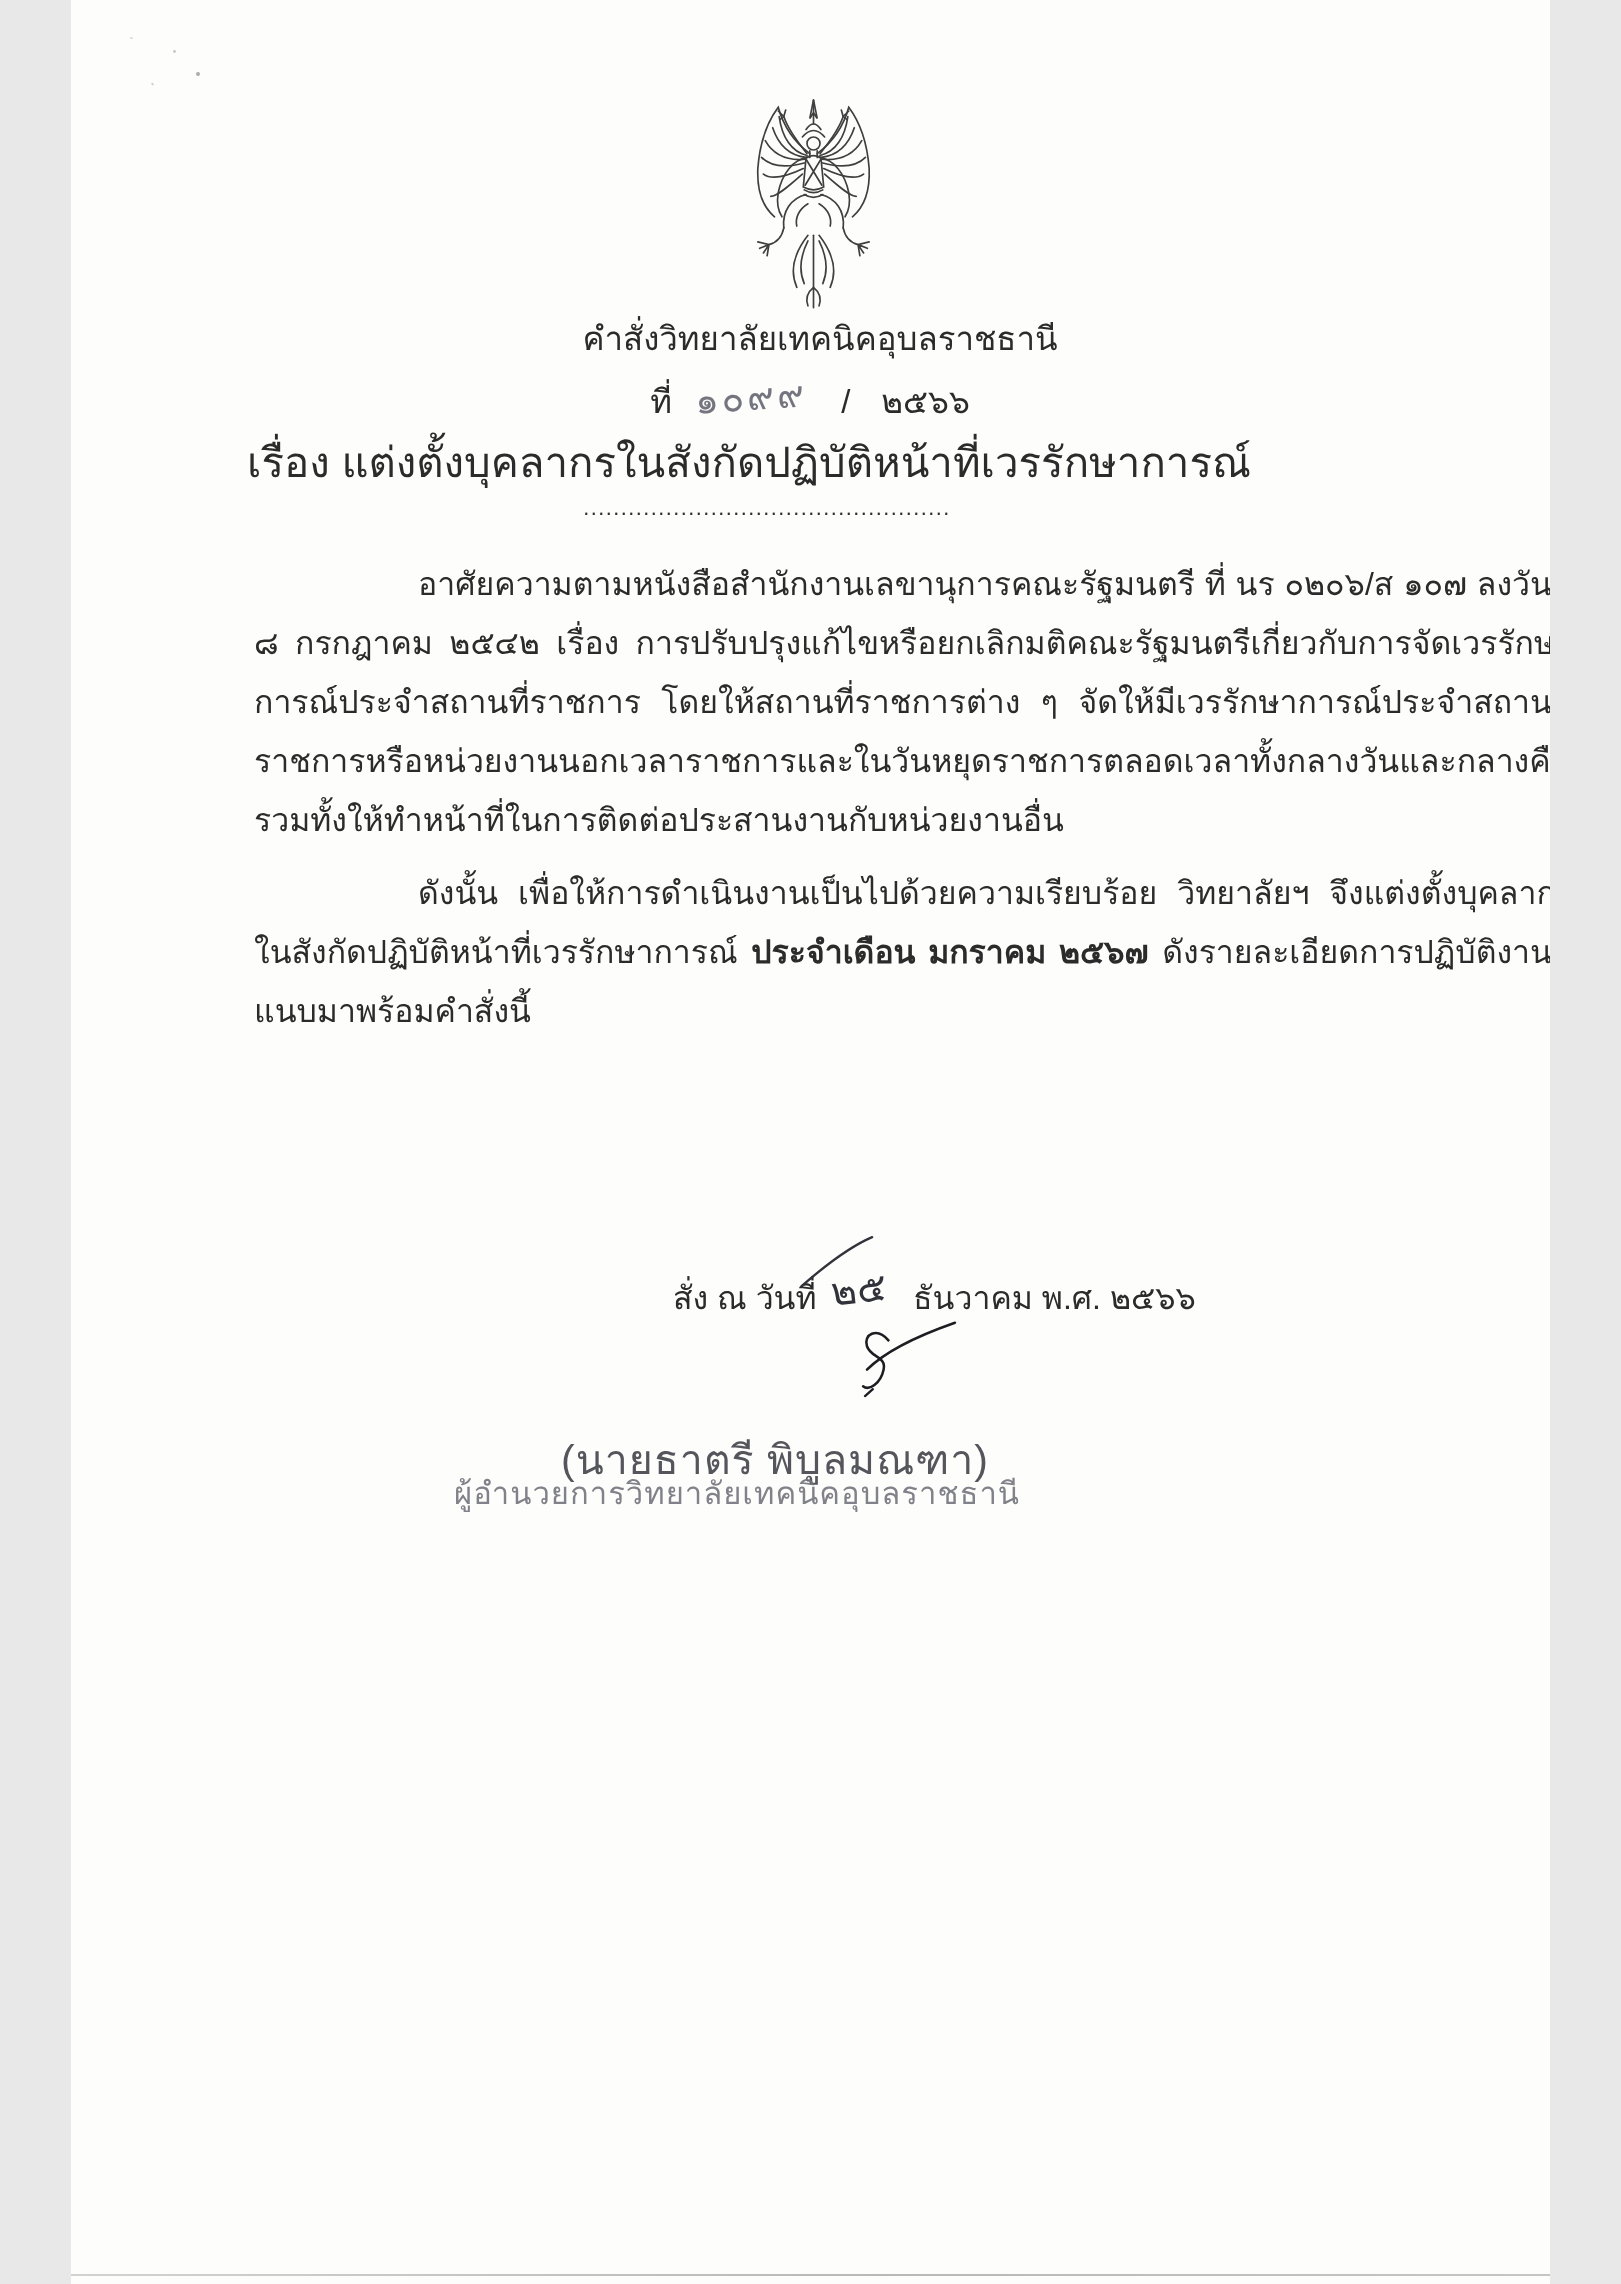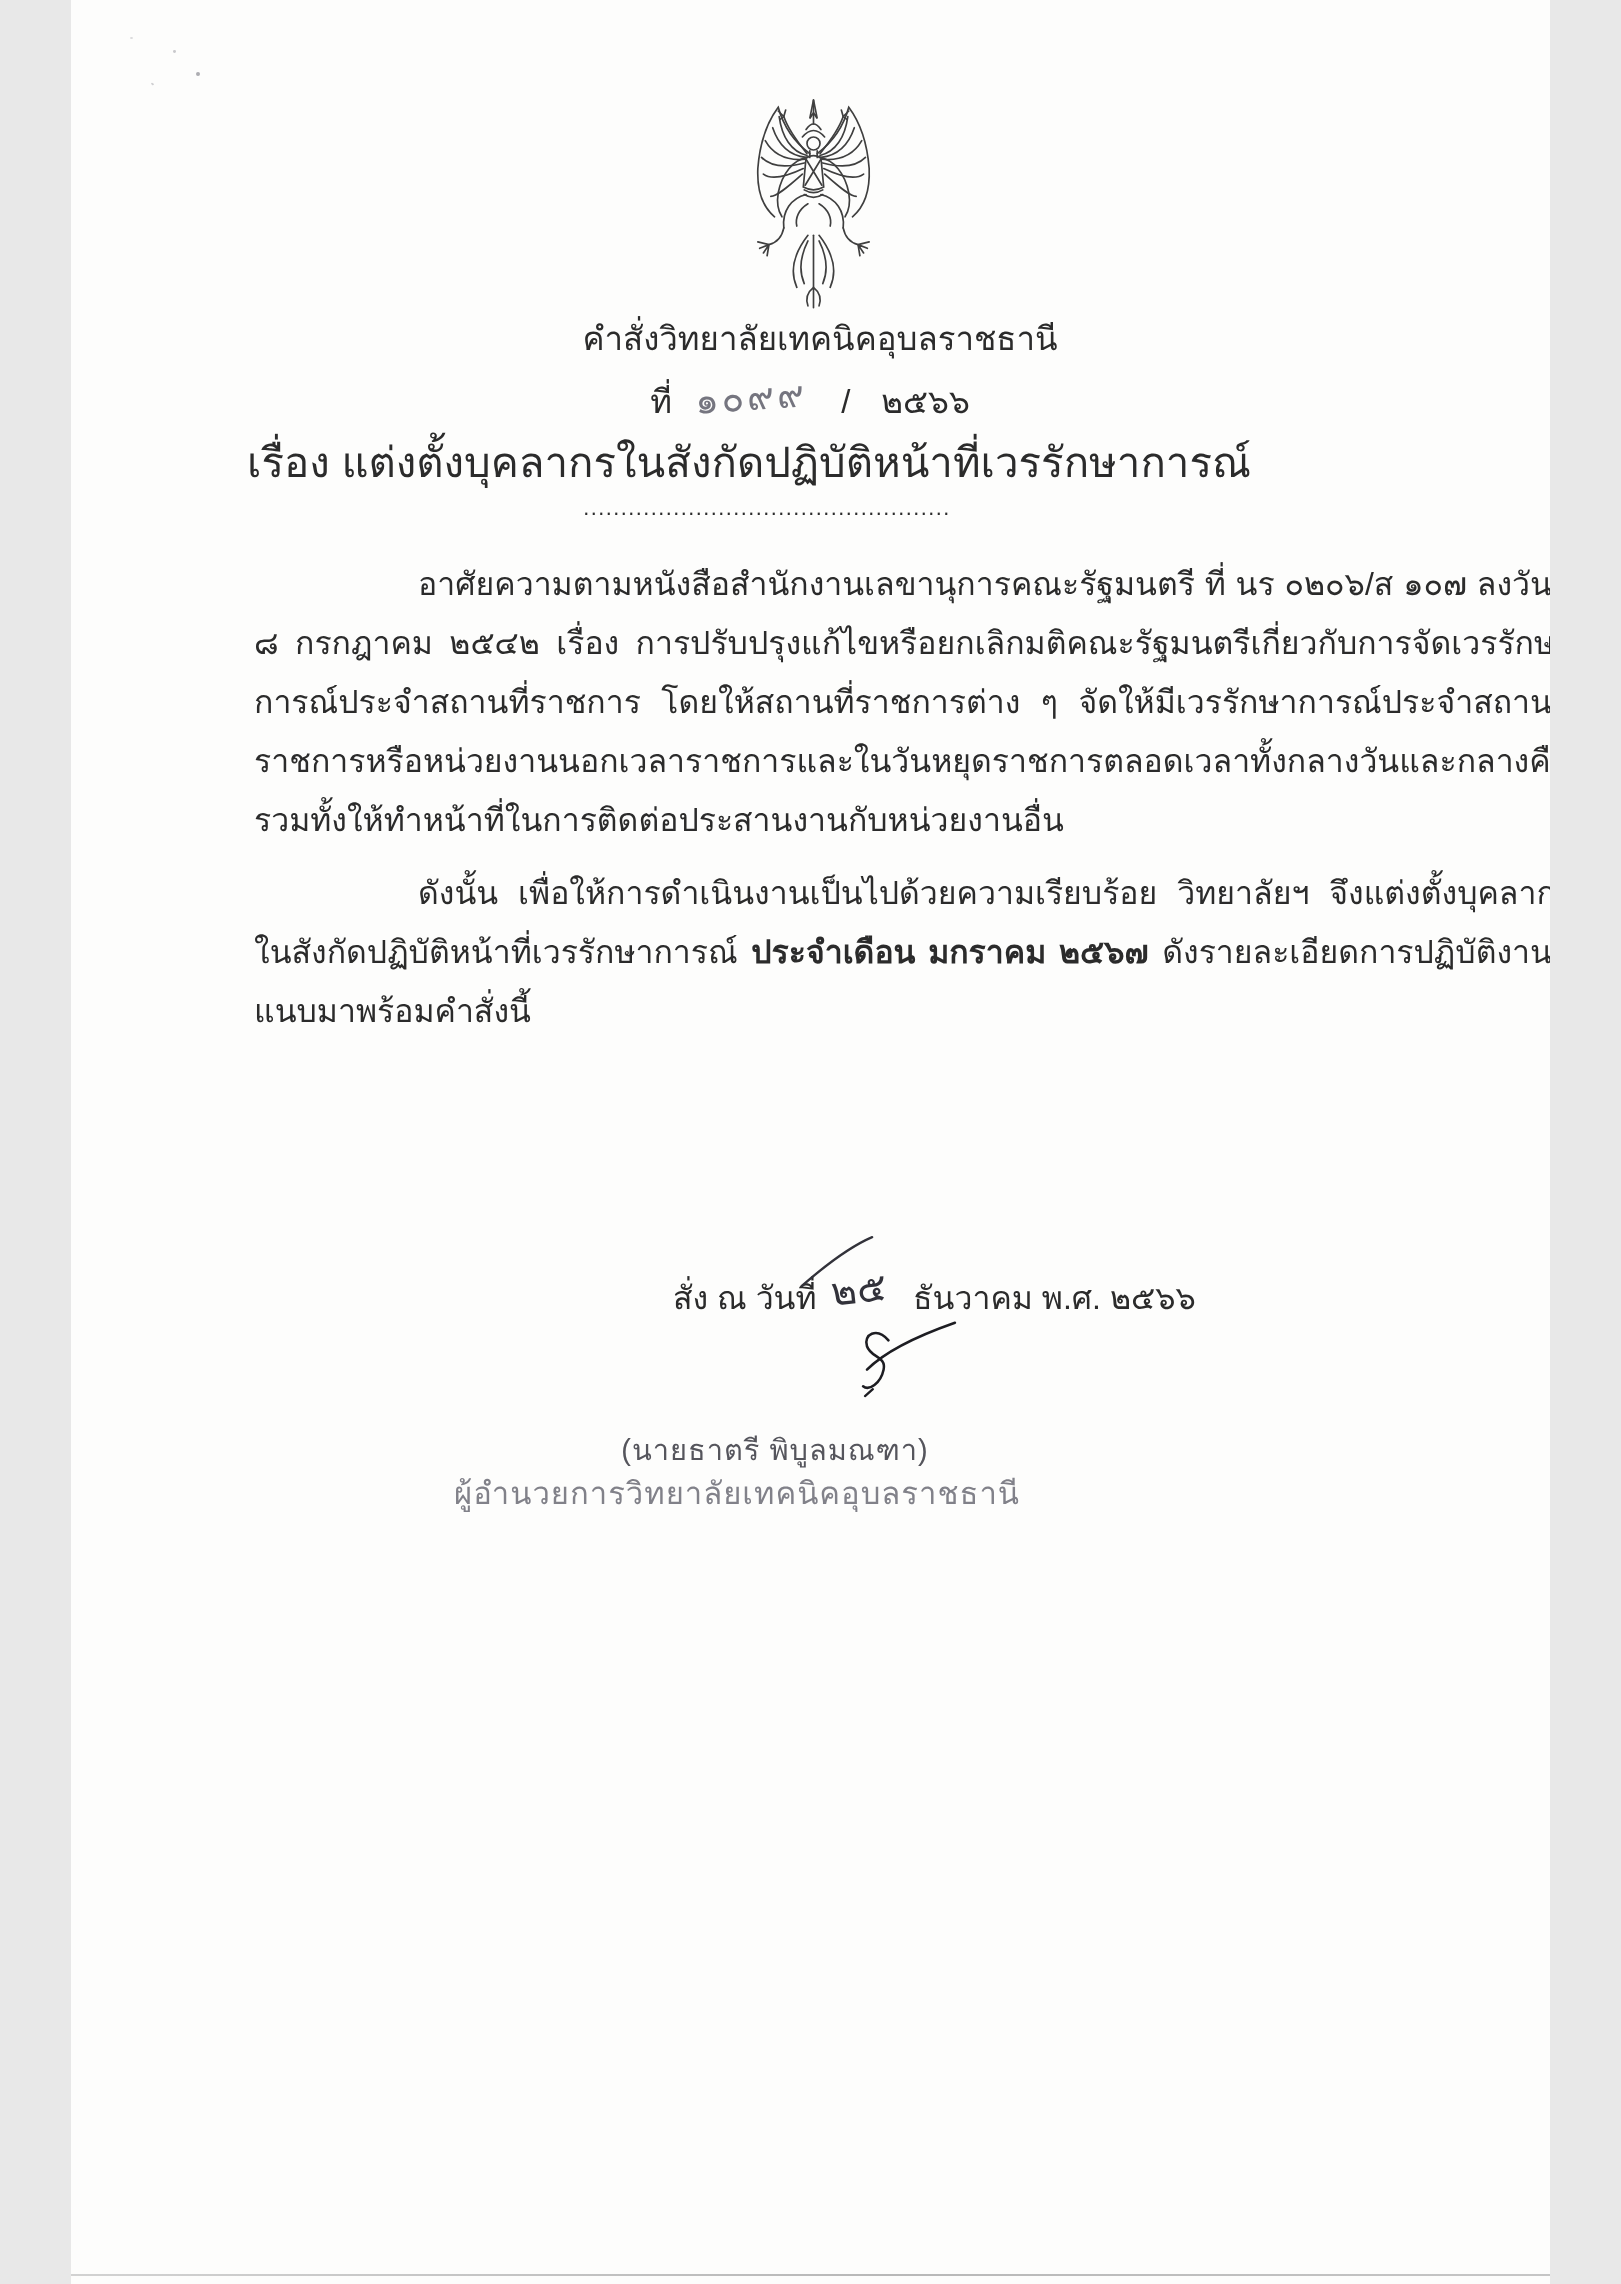--- a/index.html
+++ b/index.html
@@ -52,21 +52,21 @@
     font-size:39px;
     color:#32323a;
     transform:rotate(-6deg);
     margin:0 17.6px 0 5.9px;
     top:-5.9px;
   }
   .day-flourish { position:absolute; left:725px; top:1231px; width:82px; height:61px; }
   .signature { position:absolute; left:780px; top:1313px; width:116px; height:86px; }
   .signer-name {
     position:absolute; left:704px; top:1427px; transform:translateX(-50%);
-    font-size:29px; color:#55555c; letter-spacing:1px; white-space:nowrap;
+    font-size:41px; color:#55555c; letter-spacing:1px; white-space:nowrap;
   }
   .signer-position {
     position:absolute; left:666px; top:1468px; transform:translateX(-50%);
     font-size:31px; color:#74747d; opacity:.9; letter-spacing:1px; white-space:nowrap;text-align:center;
   }
   
   .speck { position:absolute; border-radius:50%; background:#8a8a92; }
   .sp1 { left:125px; top:72px; width:3.9px; height:3.9px; opacity:.7; }
   .sp2 { left:102px; top:50px; width:2.9px; height:2.9px; opacity:.45; }
   .sp3 { left:80px; top:83px; width:2.9px; height:2px; opacity:.4; transform:rotate(30deg); }

